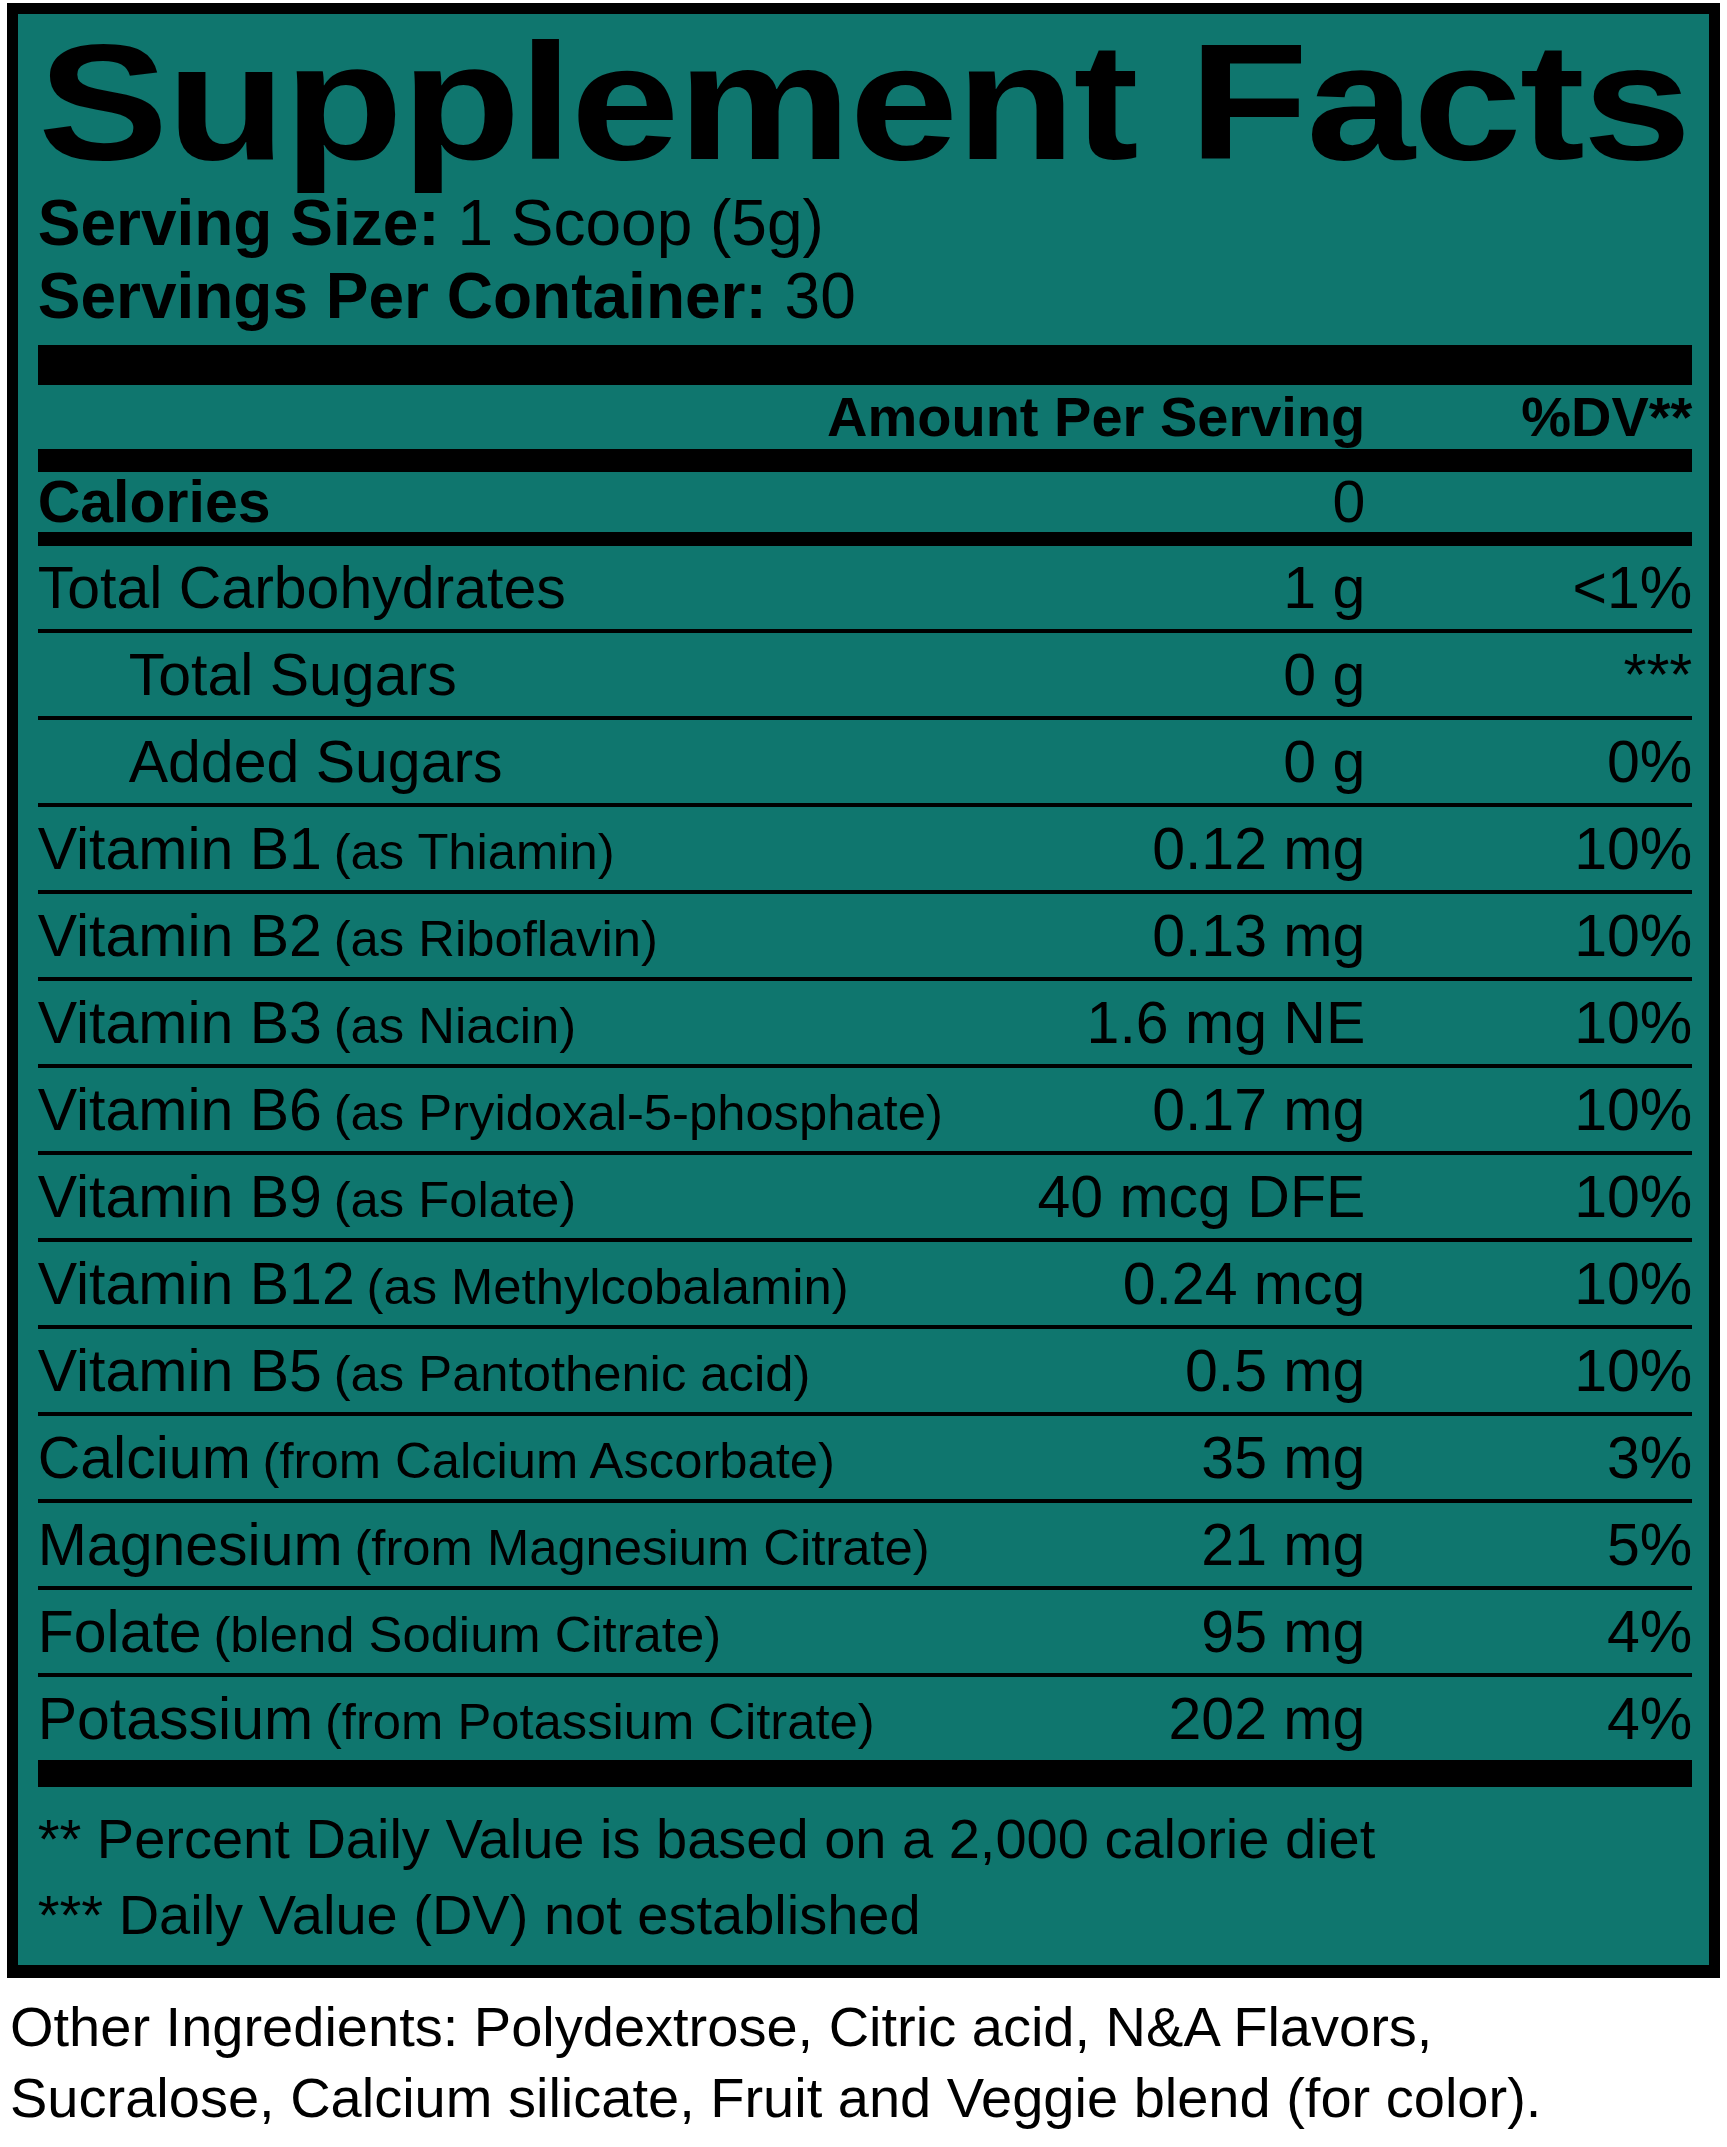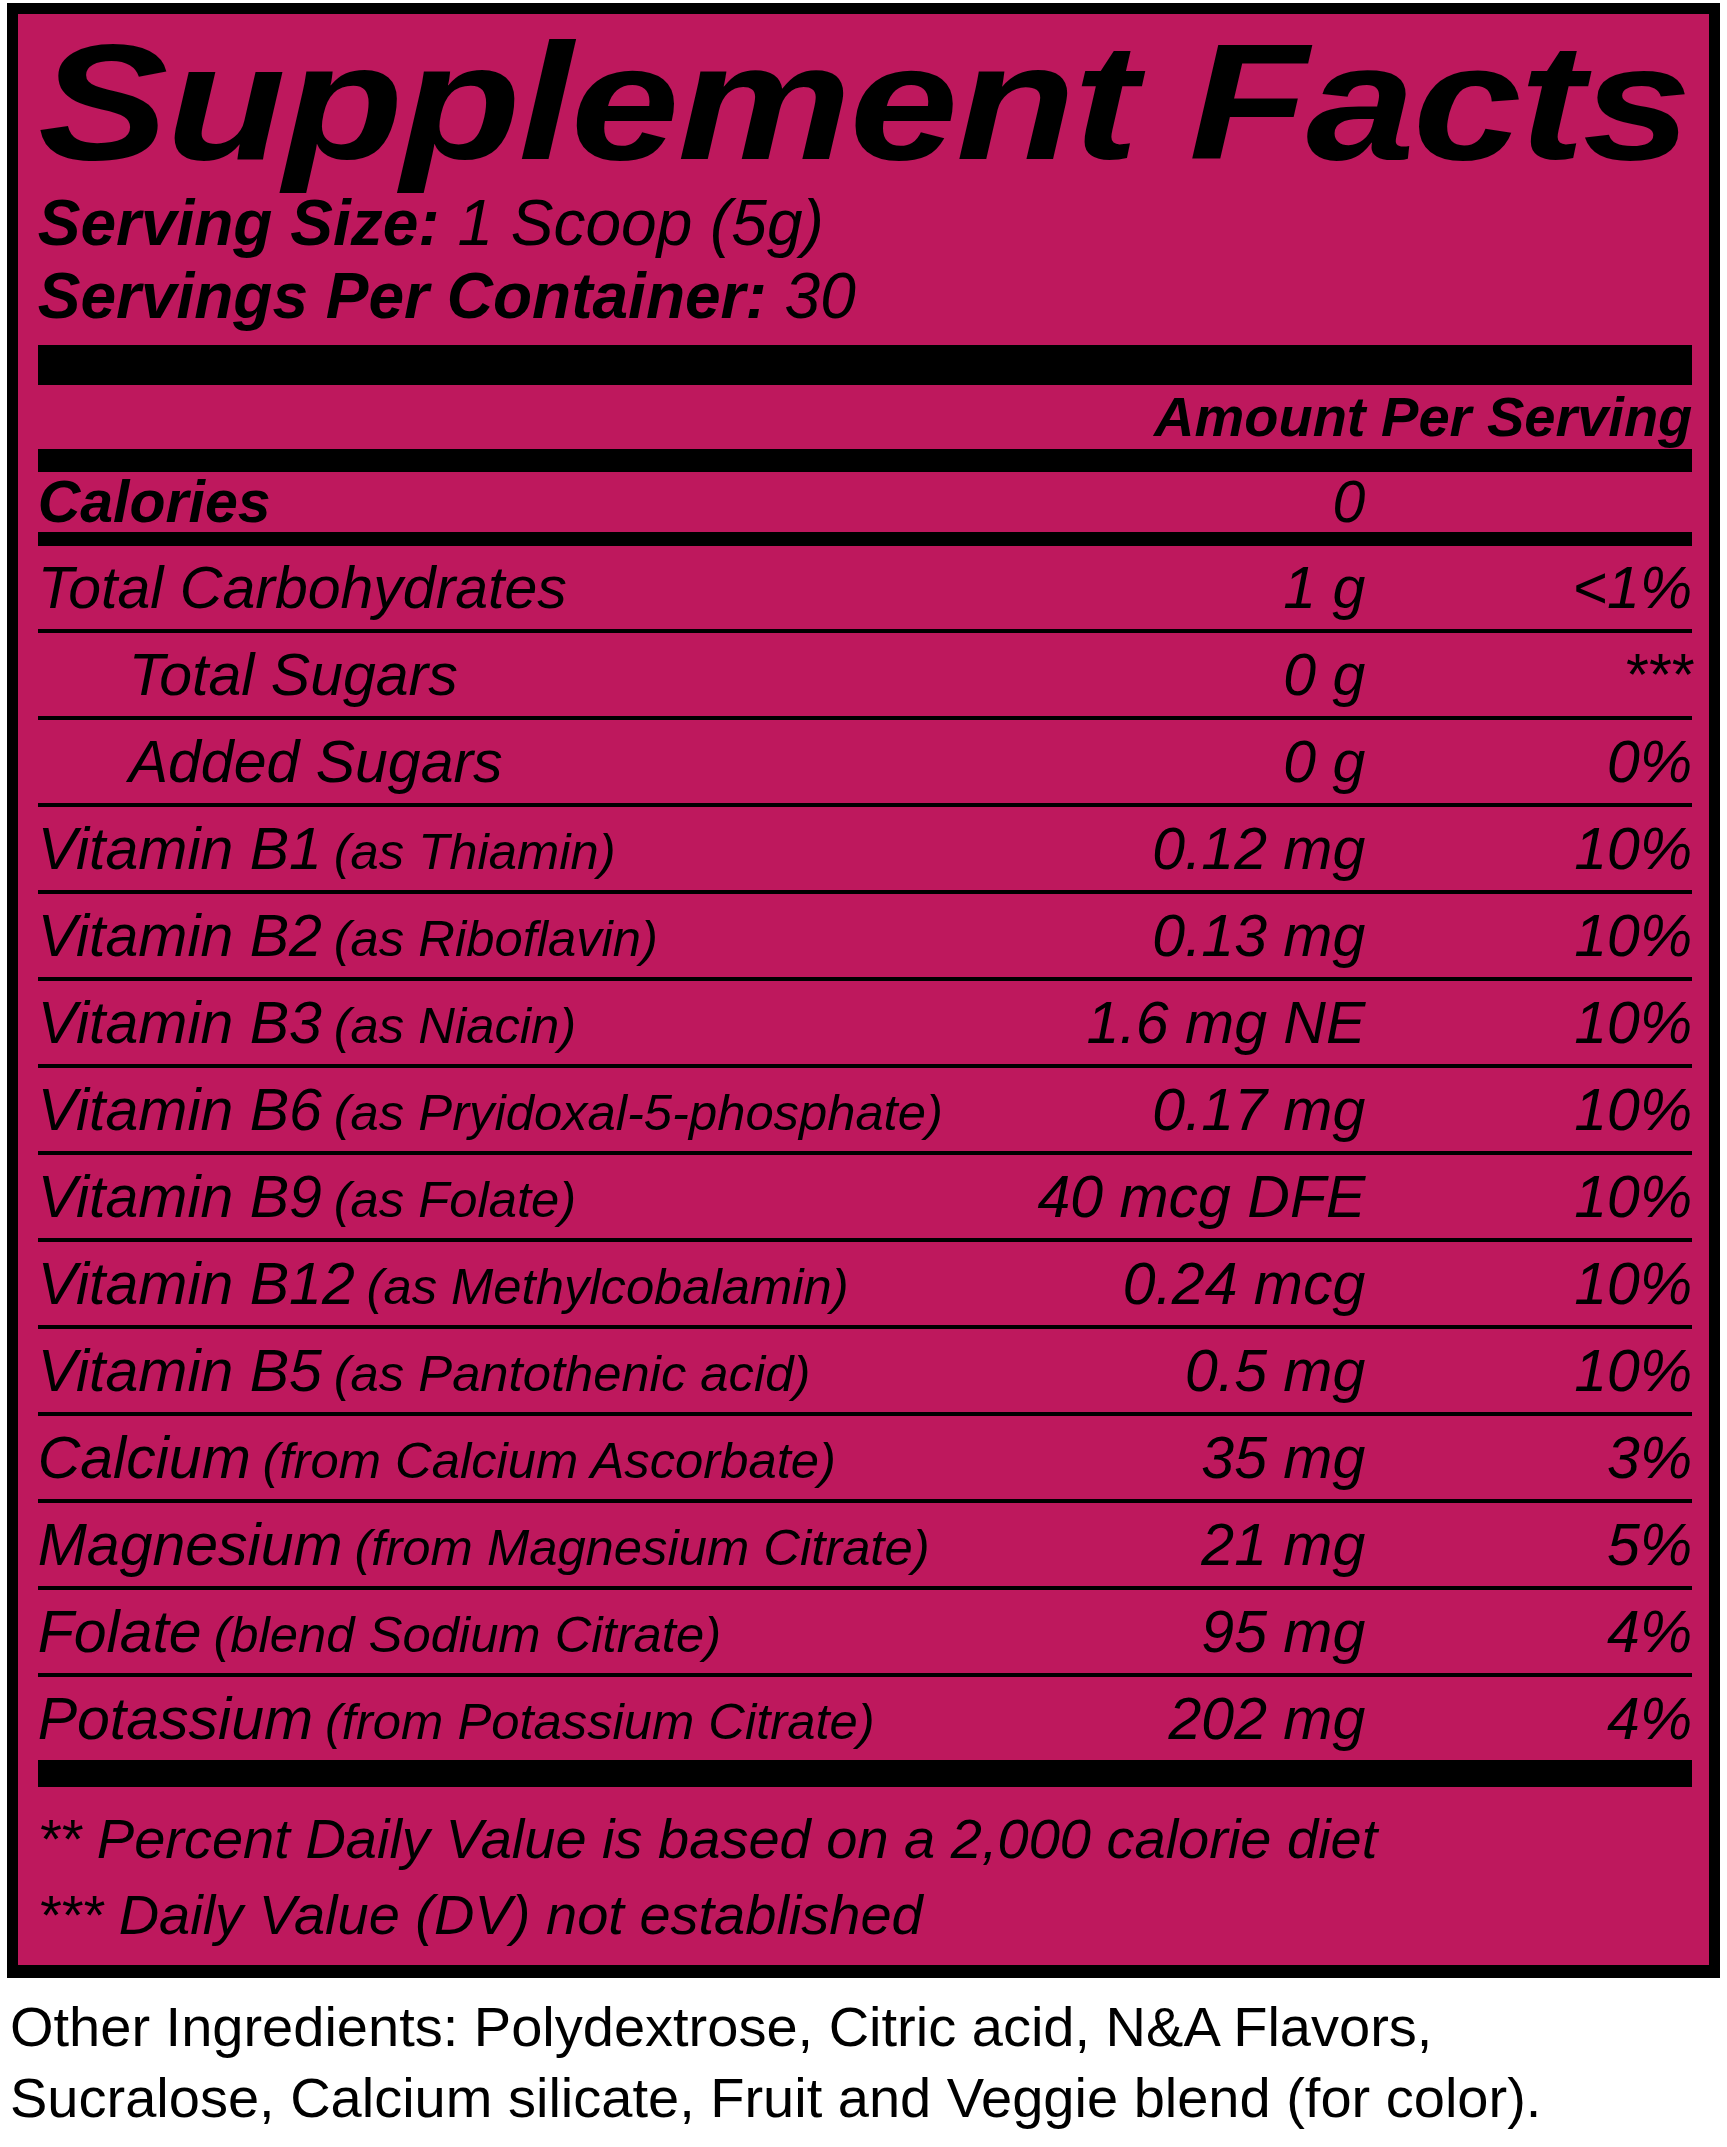--- a/index.html
+++ b/index.html
@@ -7,23 +7,22 @@
     width:1727px;height:2148px;
     font-family:"Liberation Sans","DejaVu Sans",sans-serif;
     color:#000;overflow:hidden;
     -webkit-font-smoothing:antialiased;
   }
   .label-box{
     margin:3.4px 6.7px 0 6.7px;
     border:11px solid #000;
     border-bottom-width:13.5px;
     padding:0 17px 11.8px 20px;
-    background:#be185d;
+    background:#0f766e;
     box-sizing:border-box;
-    font-style:italic;
   }
   .title{
     margin-top:3.4px;
     font-size:165px;
     line-height:169px;
     font-weight:bold;
     letter-spacing:-1.7px;
     white-space:nowrap;
     display:inline-block;
     transform-origin:left center;
@@ -88,20 +87,21 @@
   <div class="serving-line">
     <span class="lbl">Servings Per Container:</span>
     <span>30</span>
   </div>
 
   <div class="bar bar-a"></div>
 
   <div class="hdr-row">
     <div class="spacer"></div>
     <div class="amtcell">Amount Per Serving</div>
+    <div class="dvcell">%DV**</div>
   </div>
 
   <div class="bar bar-b"></div>
 
   <div class="cal-row">
     <div class="nmcell">Calories</div>
     <div class="amtcell">0</div>
     <div class="dvcell"></div>
   </div>
 

